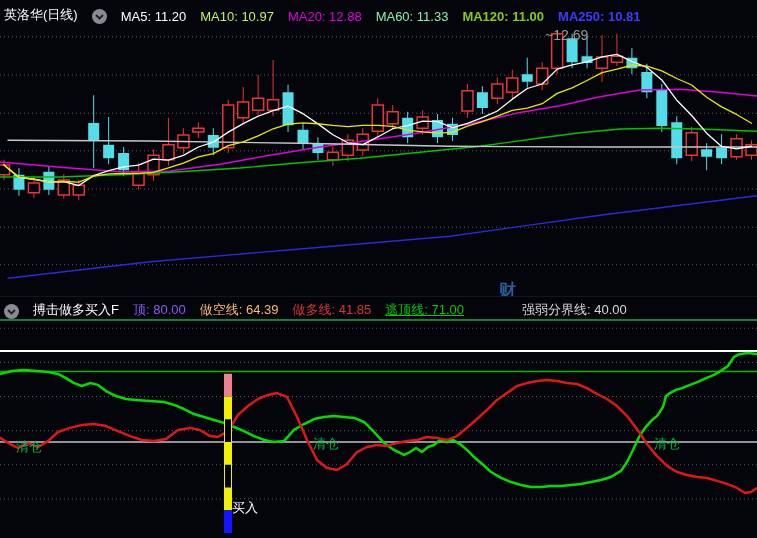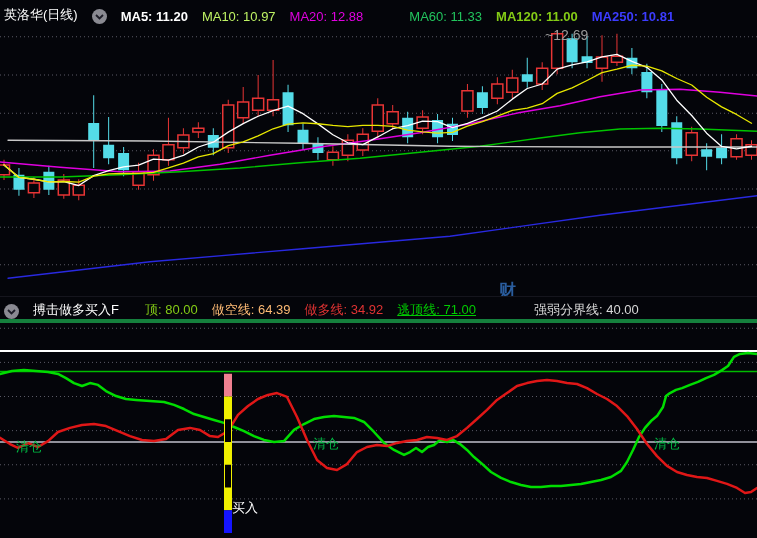--- a/index.html
+++ b/index.html
@@ -1,21 +1,21 @@
 <!DOCTYPE html>
 <html><head>
 <meta charset="utf-8">
 <style>
   html,body{margin:0;padding:0;background:#04050a;}
   #app{position:relative;width:757px;height:538px;background:#04050a;overflow:hidden;
        font-family:"Liberation Sans","DejaVu Sans",sans-serif;}
   .hdr{position:absolute;left:0;width:757px;display:flex;align-items:flex-end;
        font-size:13px;white-space:nowrap;background:#04050a;}
   #hdr-top{top:0;height:24px;}
-  #hdr-ind{top:296px;height:22px;border-top:1px solid #15151d;border-bottom:4px solid #15803d;}
+  #hdr-ind{top:296px;height:22px;border-top:1px solid #15151d;border-bottom:2px solid #15803d;}
   .hdr span{margin-right:14px;}
   .sym{color:#ffffff;margin-left:4px;}
   .circle-btn{width:15px;height:15px;border-radius:50%;background:#8a8a92;display:inline-flex;
        align-items:center;justify-content:center;margin-right:10px;flex:0 0 auto;cursor:pointer;}
   .circle-btn svg{display:block;}
   svg.panel{position:absolute;left:0;display:block;}
   #upper{top:24px;}
   #lower{top:318px;}
   text{font-family:"Liberation Sans","DejaVu Sans",sans-serif;}
 </style>
@@ -24,24 +24,24 @@
 
 <div id="app">
 
   <div class="hdr" id="hdr-top">
     <span class="sym">英洛华(日线)</span>
     <span class="circle-btn">
       <svg width="9" height="6" viewBox="0 0 9 6">
           <polyline points="1,1 4.5,4.5 8,1" fill="none" stroke="#1d1d28" stroke-width="1.8"></polyline>
         </svg>
     </span>
-    <span style="color: rgb(255, 255, 255); font-weight: bold;">MA5: 11.20</span>
+    <span style="color: rgb(255, 255, 255);">MA5: 11.20</span>
     <span style="color: #bef264;">MA10: 10.97</span>
     <span style="color: rgb(224, 0, 224);">MA20: 12.88</span>
-    <span style="color: #22c55e; margin-left: 32px;">MA60: 11.33</span>
+    <span style="color: #86efac;">MA60: 11.33</span>
     <span style="color: #84cc16; font-weight: bold;">MA120: 11.00</span>
     <span style="color: rgb(60, 60, 255); font-weight: bold;">MA250: 10.81</span>
   </div>
 
   <svg id="upper" class="panel" width="757" height="272">
       <line x1="0" x2="757" y1="12.749999999999986" y2="12.749999999999986" stroke="#5a5a66" stroke-width="1" stroke-dasharray="1 3"></line>
       <line x1="0" x2="757" y1="50.99999999999997" y2="50.99999999999997" stroke="#5a5a66" stroke-width="1" stroke-dasharray="1 3"></line>
       <line x1="0" x2="757" y1="89.24999999999996" y2="89.24999999999996" stroke="#5a5a66" stroke-width="1" stroke-dasharray="1 3"></line>
       <line x1="0" x2="757" y1="126.74999999999994" y2="126.74999999999994" stroke="#5a5a66" stroke-width="1" stroke-dasharray="1 3"></line>
       <line x1="0" x2="757" y1="164.99999999999994" y2="164.99999999999994" stroke="#5a5a66" stroke-width="1" stroke-dasharray="1 3"></line>
@@ -159,23 +159,23 @@
       <text x="499" y="272" fill="#2a5d9e" font-size="17" font-weight="bold">财</text>
     </svg>
 
   <div class="hdr" id="hdr-ind">
     <span class="circle-btn" style="margin-left:4px">
       <svg width="9" height="6" viewBox="0 0 9 6">
           <polyline points="1,1 4.5,4.5 8,1" fill="none" stroke="#1d1d28" stroke-width="1.8"></polyline>
         </svg>
     </span>
     <span style="color: rgb(255, 255, 255);">搏击做多买入F</span>
-    <span style="color: #84cc16; margin-left: 12px;">顶: 80.00</span>
+    <span style="color: #8b5cf6;">顶: 80.00</span>
     <span style="color: #fdba74;">做空线: 64.39</span>
-    <span style="color: rgb(224, 51, 51);">做多线: 34.92</span>
+    <span style="color: rgb(224, 51, 51);">做多线: 41.85</span>
     <span style="color: rgb(0, 204, 0); text-decoration: underline;">逃顶线: 71.00</span>
     <span style="color: rgb(216, 216, 216); margin-left: 44px;">强弱分界线: 40.00</span>
   </div>
 
   <svg id="lower" class="panel" width="757" height="220">
       <line x1="0" x2="757" y1="10.25" y2="10.25" stroke="#5a5a66" stroke-width="1" stroke-dasharray="1 3"></line>
       <line x1="0" x2="757" y1="44.375" y2="44.375" stroke="#5a5a66" stroke-width="1" stroke-dasharray="1 3"></line>
       <line x1="0" x2="757" y1="78.5" y2="78.5" stroke="#5a5a66" stroke-width="1" stroke-dasharray="1 3"></line>
       <line x1="0" x2="757" y1="112.625" y2="112.625" stroke="#5a5a66" stroke-width="1" stroke-dasharray="1 3"></line>
       <line x1="0" x2="757" y1="146.75" y2="146.75" stroke="#5a5a66" stroke-width="1" stroke-dasharray="1 3"></line>

